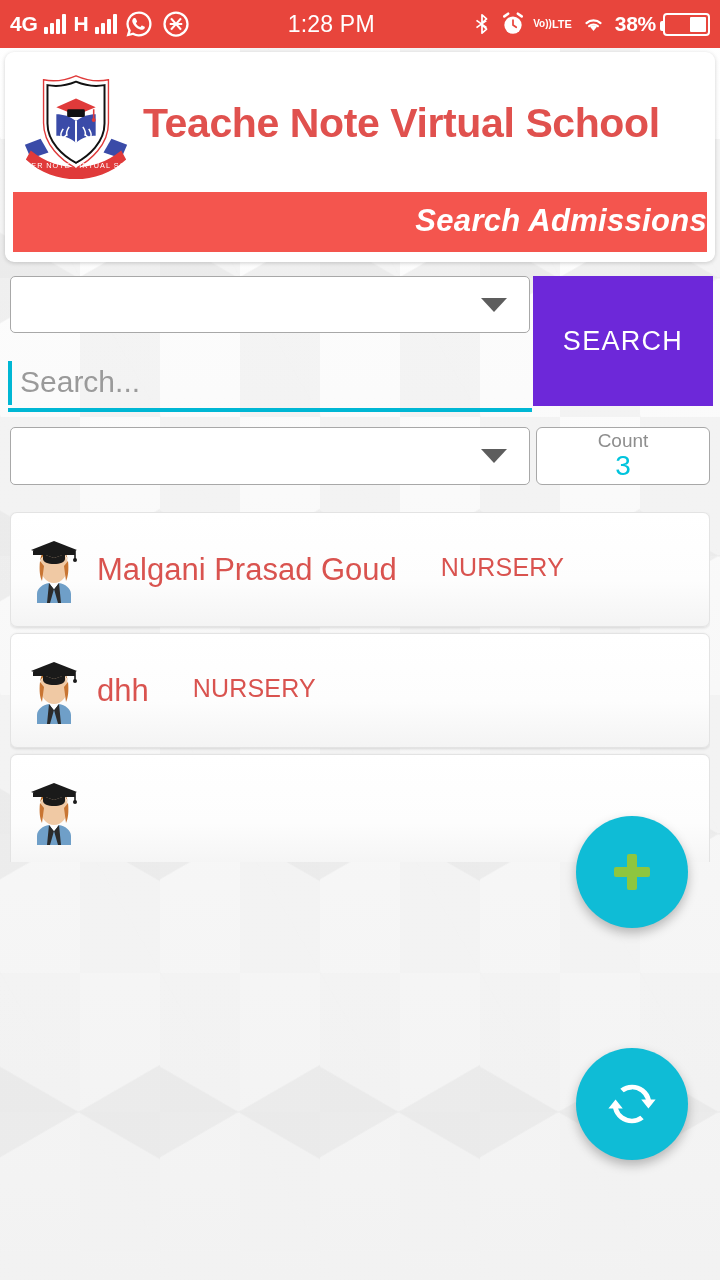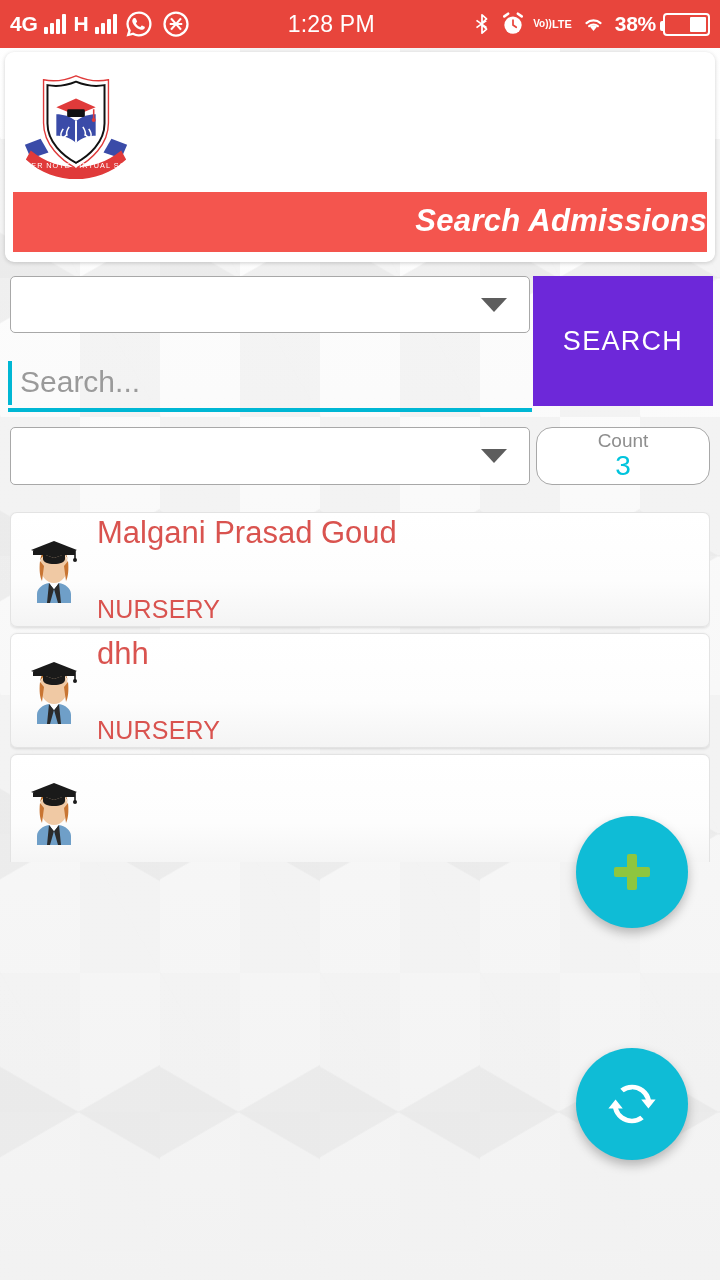--- a/index.html
+++ b/index.html
@@ -103,41 +103,41 @@
     width:100%; border:none; outline:none; background:transparent;
     font-size:30px; color:#000000; padding-left:12px;
     font-family:"Liberation Sans", sans-serif;
   }
   #search-input::placeholder { color:#9a9a9a; }
 
   
   #filter-dropdown-2 { position:absolute; top:427px; left:10px; width:520px; height:58px; }
   #count-box {
     position:absolute; top:427px; left:536px; width:174px; height:58px;
-    border:1.6px solid #a8a8a8; border-radius:16px; background:#fff;
+    border:1.6px solid #a8a8a8; border-radius:6px; background:#fff;
     display:flex; flex-direction:column; align-items:center; justify-content:center;
     line-height:1.05;
   }
   #count-label { font-size:19px; color:#8e8e8e; }
   #count-value { font-size:28px; color:#00c4dd; }
 
   
   #results-list {
     position:absolute; top:512px; left:10px; width:700px; height:350px;
     overflow:hidden;
   }
   .result-card {
     background:linear-gradient(180deg,#ffffff 0%,#fdfdfd 60%,#f4f4f4 100%);
     border:1px solid #e3e3e3; border-radius:7px;
     box-shadow:0 1px 3px rgba(0,0,0,.13);
     height:115px; margin-bottom:6px;
     display:flex; align-items:center; padding-left:14px; gap:14px;
   }
   .avatar { width:58px; height:66px; flex:0 0 58px; }
-  .result-text { display:flex; flex-direction:column; justify-content:center;gap:44px; }
+  .result-text { display:flex; flex-direction:row; justify-content:center;gap:44px; }
   .student-name { color:#d9534f; font-size:31px; line-height:1.15; }
   .student-class { color:#d9534f; font-size:25px; line-height:1.2; letter-spacing:.2px; }
 
   
   .fab {
     position:absolute; width:112px; height:112px; border-radius:50%;
     background:#0fbcd6; border:none; cursor:pointer;
     display:flex; align-items:center; justify-content:center;
     box-shadow:0 5px 11px rgba(0,0,0,.26);
   }
@@ -223,20 +223,21 @@
       <path d="M73 66c2 3 3 6 2 8-2 1-4 0-5-2M67 64c2 3 3 7 2 9" stroke="#fff" stroke-width="1.6" fill="none"></path>
       <path d="M40 44l20-9 20 9-20 8z" fill="#e03a3a"></path>
       <rect x="51" y="46" width="18" height="8" rx="1.5" fill="#111"></rect>
       <path d="M78 46v10" stroke="#e03a3a" stroke-width="1.6"></path>
       <circle cx="78" cy="57" r="2" fill="#e03a3a"></circle>
       <path d="M8 82l16-6 8 14-18 6z" fill="#3a4ba8"></path>
       <path d="M112 82l-16-6-8 14 18 6z" fill="#3a4ba8"></path>
       <path d="M14 88c14 12 32 17 46 17s32-5 46-17l5 9c-15 14-33 20-51 20s-36-6-51-20z" fill="#e03a3a"></path>
       <text x="60" y="106" font-size="7.4" fill="#fff" text-anchor="middle" font-family="Liberation Sans, sans-serif" letter-spacing="1">TEACHER NOTE VIRTUAL SCHOOL</text>
     </svg>
+    <div class="brand-title">Teache Note Virtual School</div>
   </div>
   <div id="search-admissions-banner">Search Admissions</div>
 </div>
 
 <div id="filter-dropdown-1" class="field-dropdown">
   <span class="caret"></span>
 </div>
 
 <button id="search-button">SEARCH</button>
 

